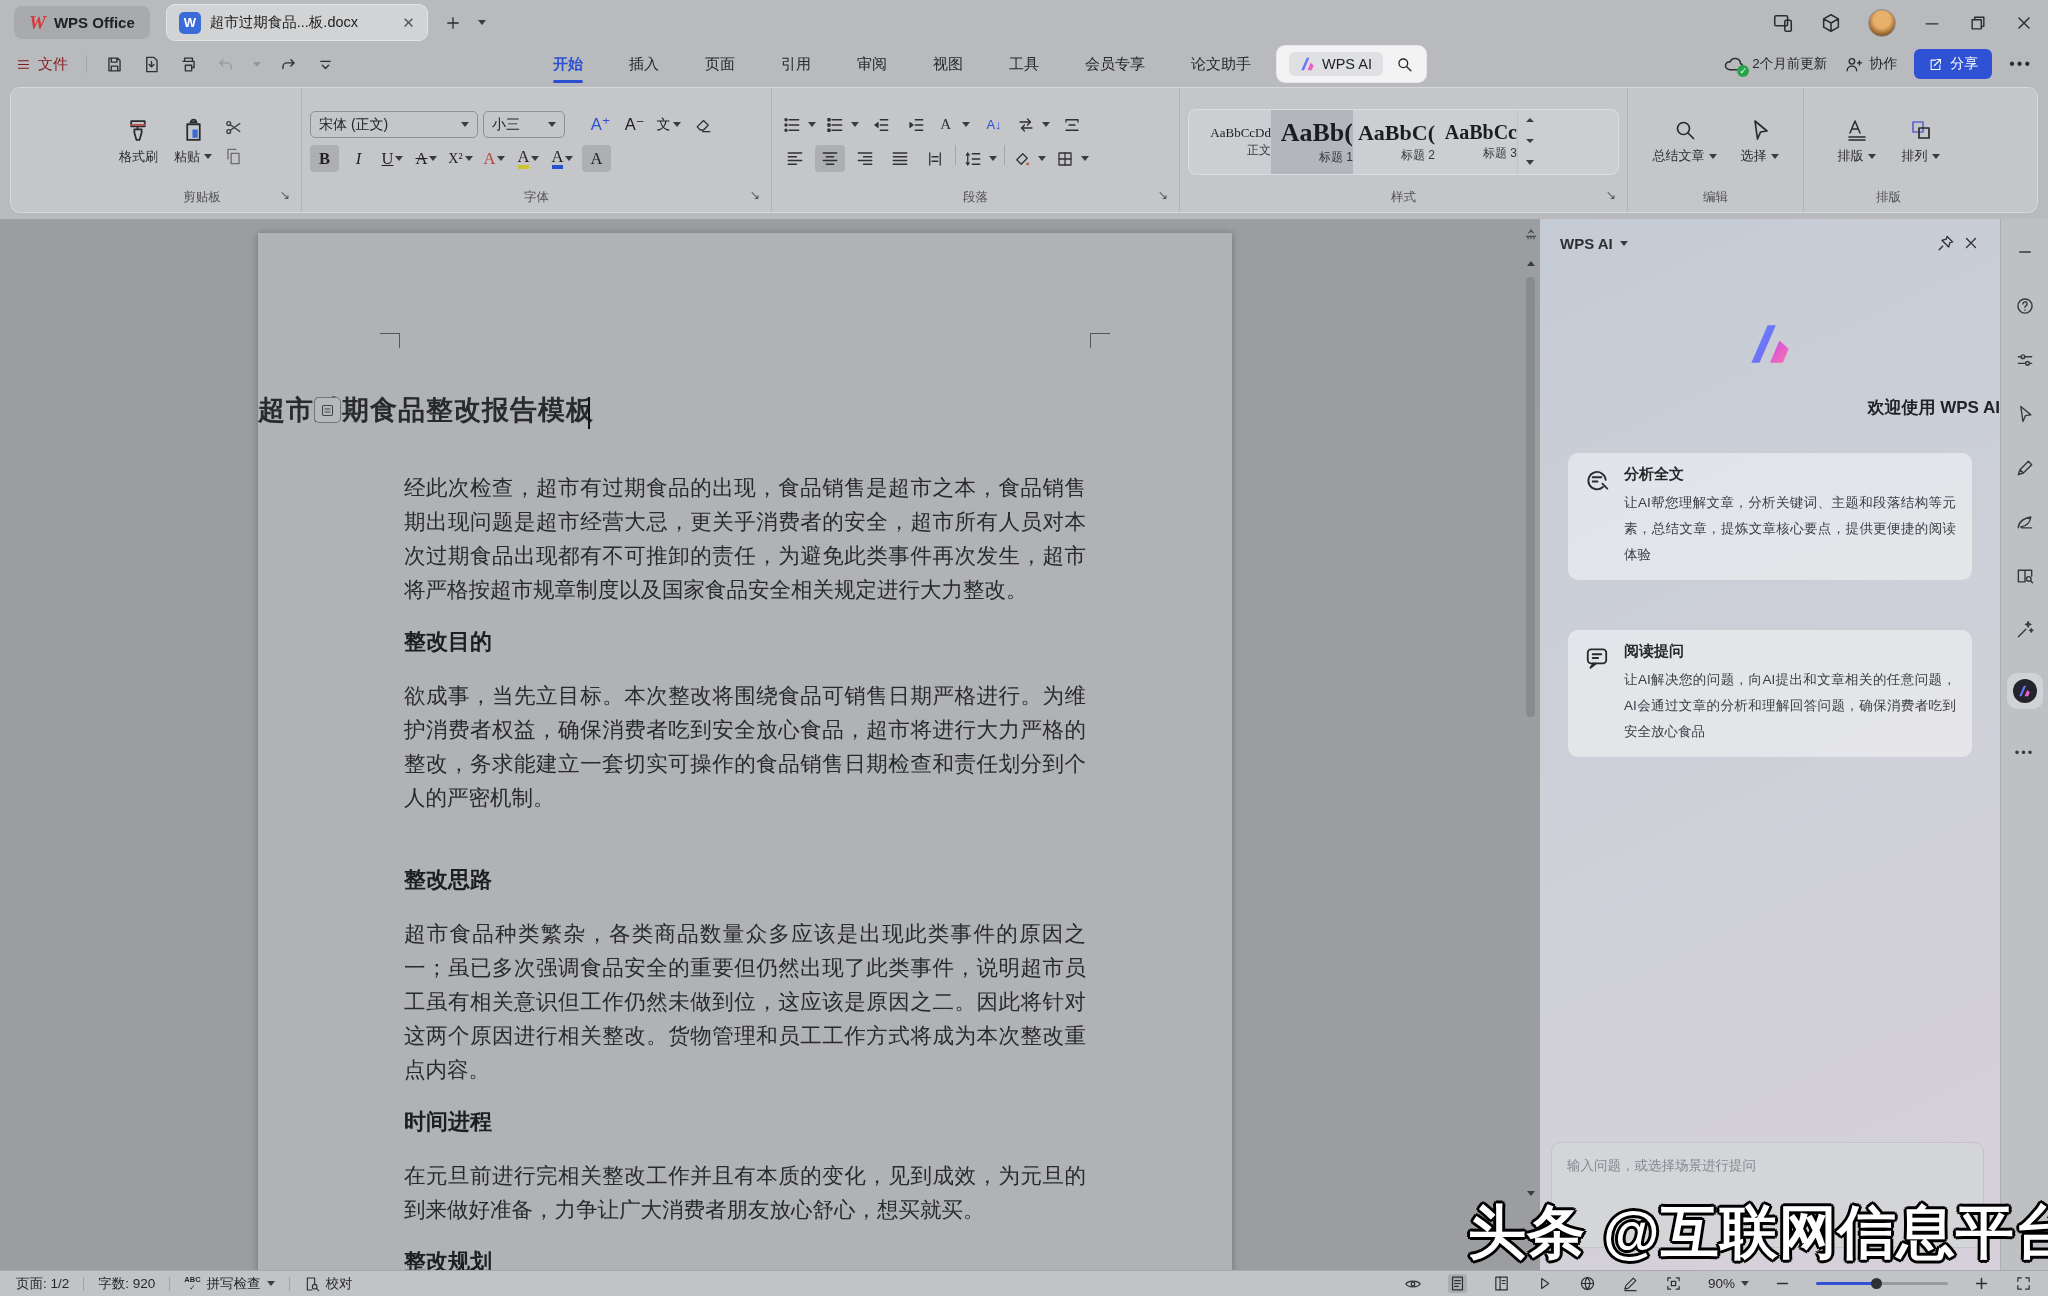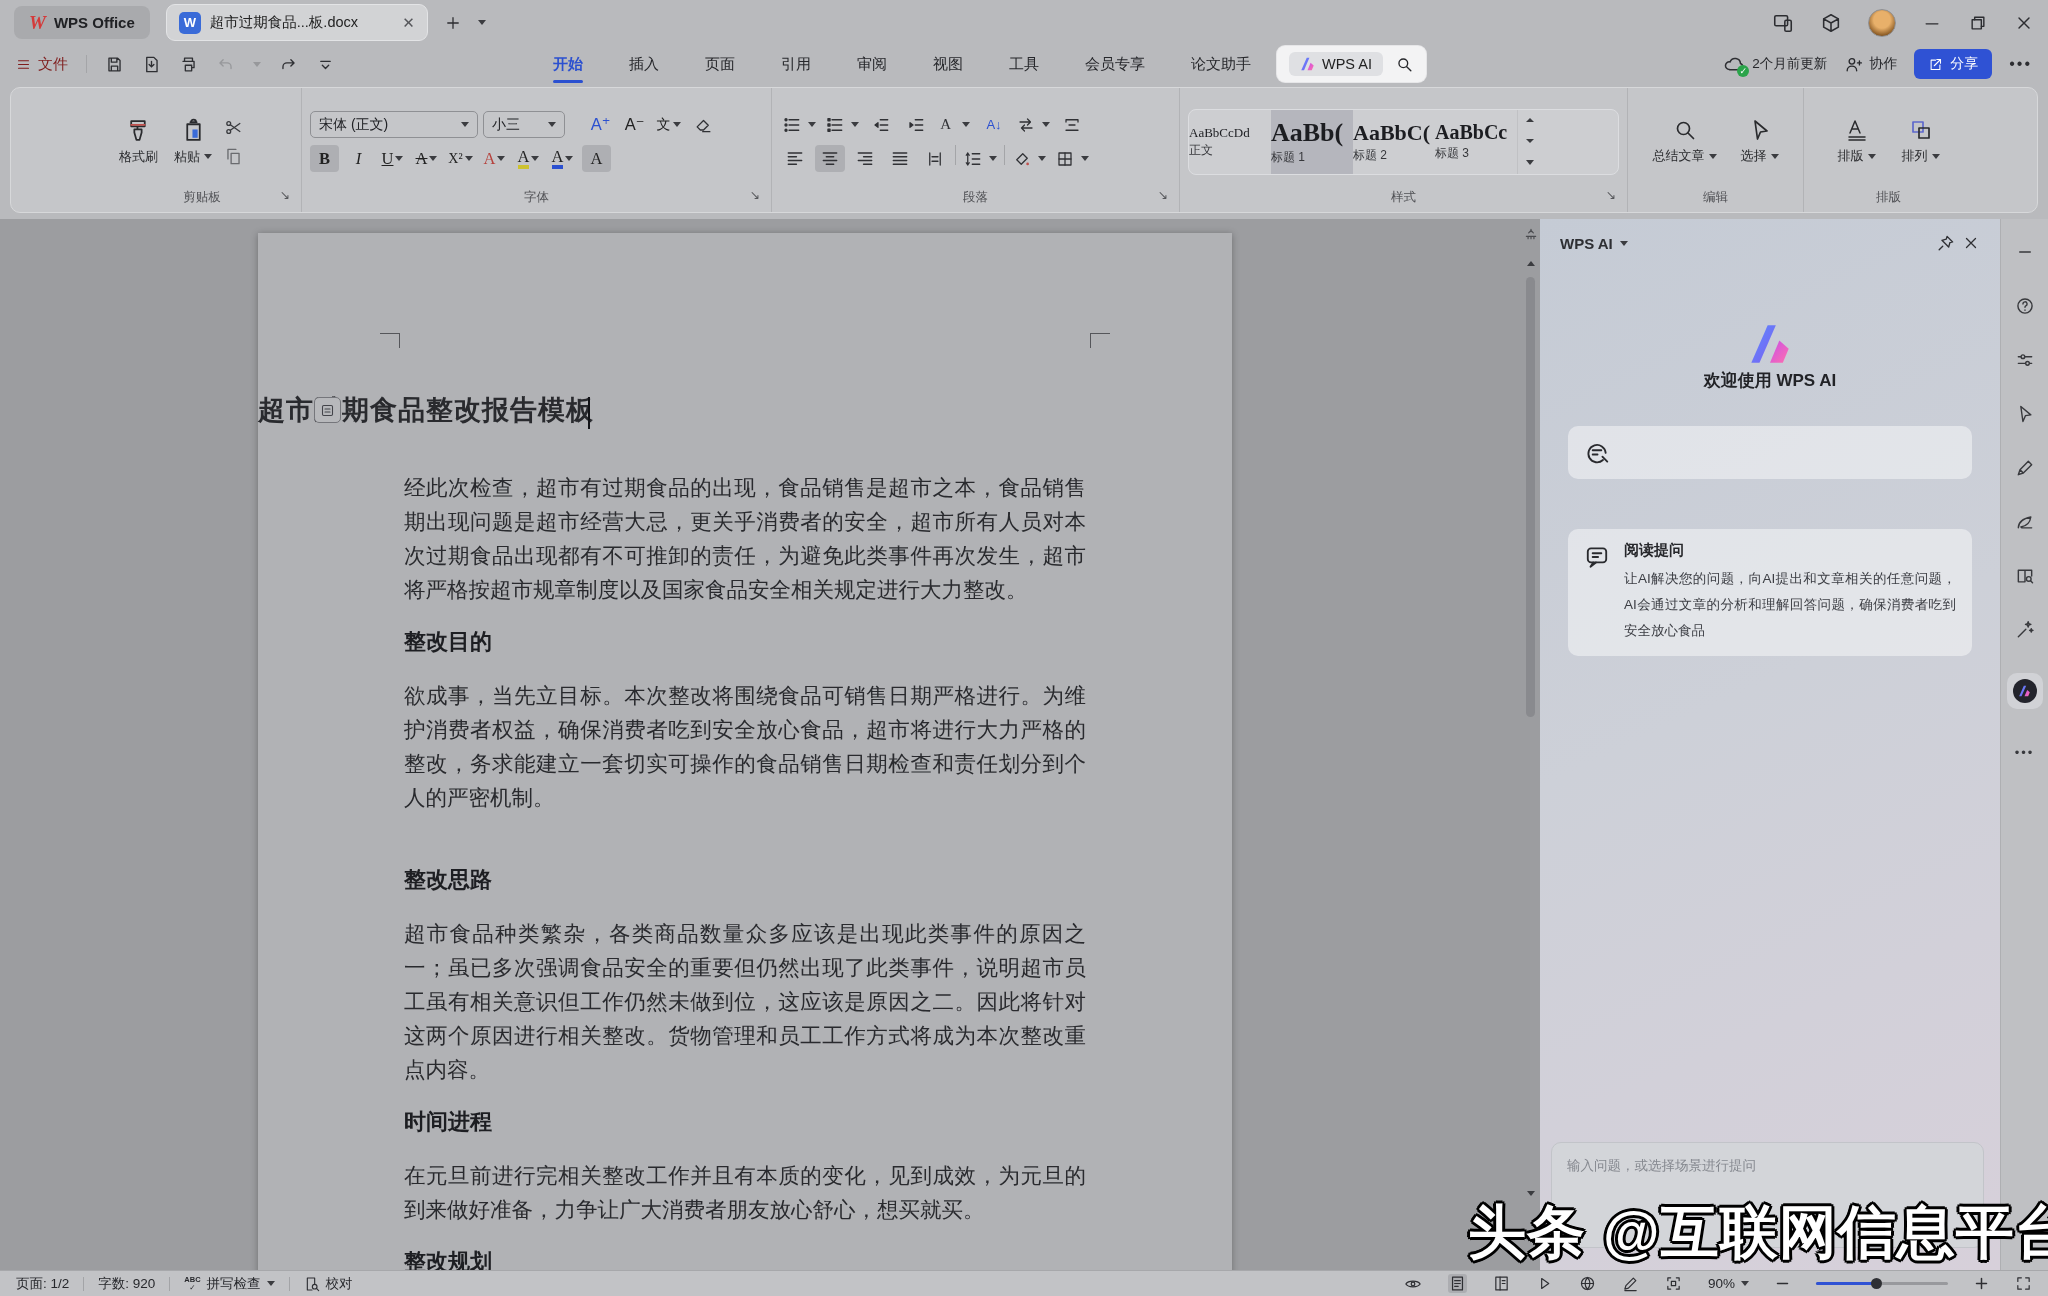--- a/index.html
+++ b/index.html
@@ -58,21 +58,21 @@
 .sel{display:flex;align-items:center;justify-content:space-between;border:1px solid #8f9094;border-radius:5px;height:27px;padding:0 8px;font-size:14px;color:#212226;background:transparent}
 .fbtn{min-width:29px;height:27px;display:flex;align-items:center;justify-content:center;border-radius:4px;font-family:"Liberation Serif","DejaVu Serif",serif;font-size:16.5px;color:#222;gap:2px}
 .fbtn.on{background:#aeafb3}
 .sans{font-family:"Liberation Sans","DejaVu Sans",sans-serif}
 .bb-y{border-bottom:4px solid #cdc22f;line-height:1.05}
 .bb-b{border-bottom:4px solid #2b50d0;line-height:1.05}
 .pbtn{width:30px;height:27px;display:grid;place-items:center;border-radius:4px;color:#303135}
 .pbtn.on{background:#aeafb3}
 .pbtn.wdd{width:38px;grid-template-columns:auto auto;gap:2px}
 .stylebox{background:#cdced1;border:1px solid #dcdde0;border-radius:8px;height:66px;display:flex;align-items:stretch;overflow:hidden}
-.stitem{width:82px;display:flex;flex-direction:column;align-items:flex-start;justify-content:center;gap:1px}
+.stitem{width:82px;display:flex;flex-direction:column;align-items:flex-end;justify-content:center;gap:1px}
 .stitem.on{background:#b5b6bd}
 .stprev{font-family:"Liberation Serif","DejaVu Serif",serif;color:#1c1d21;white-space:nowrap}
 .stname{font-size:12px;color:#36373b}
 .starrows{width:24px;display:flex;flex-direction:column;align-items:center;justify-content:space-around;color:#4a4b4f;border-left:1px solid #c0c1c4}
 
 
 .workspace{flex:1;display:flex;min-height:0}
 .docarea{flex:1;background:#9c9da0;position:relative;overflow:hidden}
 .page{position:absolute;left:258px;top:14px;width:974px;height:1060px;background:#b1b2b5;box-shadow:0 1px 7px rgba(0,0,0,.3)}
 .cm{position:absolute;width:20px;height:15px;border-color:#55565a}
@@ -90,21 +90,21 @@
 .docbody .p.lead{margin-top:44px}
 
 .vscroll{width:18px;background:#9c9da0;position:relative;flex:none;color:#4a4b4f}
 .vthumb{position:absolute;left:4px;top:58px;width:9px;height:440px;border-radius:5px;background:#898a8e}
 .vs-ic{position:absolute;left:2px}
 
 .aipanel{width:460px;flex:none;position:relative;background:linear-gradient(155deg,#c5cbd5 0%,#cdd0d8 45%,#d7d0da 100%);overflow:hidden}
 .ap-head{height:48px;display:flex;align-items:center;padding:0 20px;gap:7px;font-size:15px;font-weight:600;color:#2e2f33}
 .ap-head .sp{flex:1}
 .ap-logo{width:46px;height:42px;margin:56px auto 0}
-.ap-welcome{text-align:center;font-size:17px;font-weight:bold;color:#222327;margin-top:4px}
+.ap-welcome{text-align:right;font-size:17px;font-weight:bold;color:#222327;margin-top:31px}
 .ap-card{margin:0 28px;background:rgba(255,255,255,.45);border-radius:10px;padding:12px 16px;display:flex;gap:12px}
 .ap-card.c1{margin-top:34px}
 .ap-card.c2{margin-top:50px}
 .ap-ci{flex:none;width:28px;color:#292a2e;padding-top:3px}
 .ap-ct{font-size:15px;font-weight:bold;color:#26272b;margin-bottom:6px}
 .ap-cd{font-size:13.5px;line-height:26px;color:#3c3e44;text-align:justify}
 .ap-input{position:absolute;left:11px;right:16px;bottom:22px;height:106px;background:#d3d5d9;border:1px solid #c2c4c9;border-radius:10px;padding:13px 15px}
 .ap-input input{width:100%;border:none;outline:none;background:transparent;font-size:13.5px;color:#212226;font-family:inherit}
 .ap-input input::placeholder{color:#85888f}
 
@@ -651,20 +651,24 @@
       <div class="ap-welcome">欢迎使用 WPS AI</div>
 
       <div class="ap-card c1">
         <span class="ap-ci">
             <svg class="ic" width="26" height="26" viewBox="0 0 24 24">
               <path d="M20 11a8 8 0 1 0-2.5 6.5"></path>
               <path d="M8 8.5h8 M8 12.5h4.5"></path>
               <path d="M17 14.5l4.5 4.5"></path>
             </svg>
           </span>
+        <div>
+          <div class="ap-ct">分析全文</div>
+          <div class="ap-cd">让AI帮您理解文章，分析关键词、主题和段落结构等元素，总结文章，提炼文章核心要点，提供更便捷的阅读体验</div>
+        </div>
       </div>
 
       <div class="ap-card c2">
         <span class="ap-ci">
             <svg class="ic" width="26" height="26" viewBox="0 0 24 24">
               <rect x="3.5" y="4" width="17" height="13" rx="3"></rect>
               <path d="M8.5 17l-2.5 4 5-4 M8 8.5h8 M8 12h5"></path>
             </svg>
           </span>
         <div>

